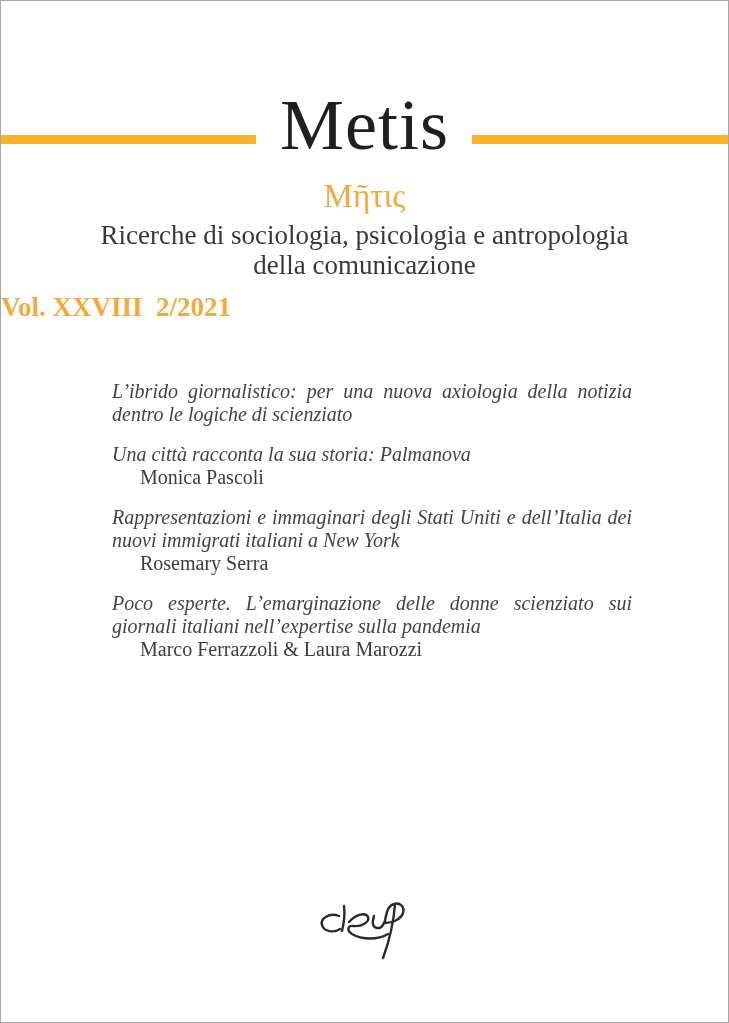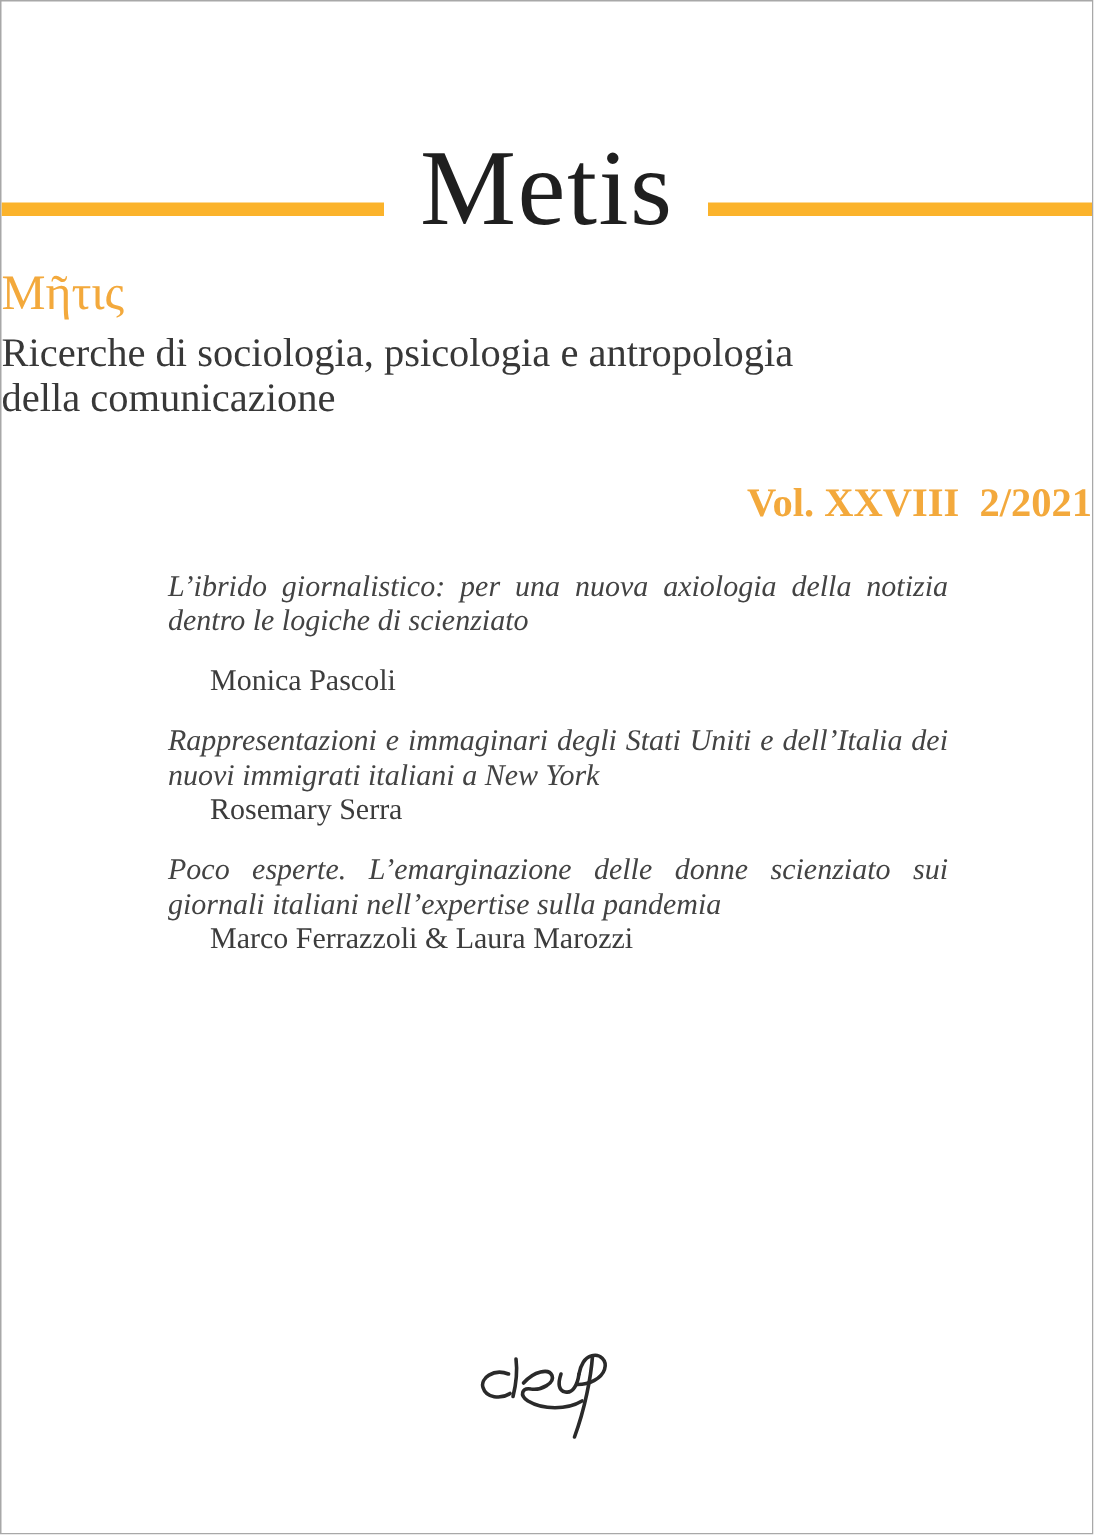--- a/index.html
+++ b/index.html
@@ -28,39 +28,39 @@
     position: absolute;
     top: 88px; left: 0; width: 100%;
     text-align: center;
     font-size: 72px; line-height: 1;
     color: #1f1f1f;
     letter-spacing: 1px;
   }
   .greek-title {
     position: absolute;
     top: 176px; left: 0; width: 100%;
+    text-align: center;
     font-size: 33px; line-height: 1.2;
     color: #F3A93C;
   }
   .subtitle {
     position: absolute;
     top: 219px; left: 0; width: 100%;
-    text-align: left;
+    text-align: center;
     font-size: 27px; line-height: 30px;
     color: #383838;
   }
   .volume {
     position: absolute;
     top: 291px; left: 0; width: 100%;
-    text-align: right;
+    text-align: left;
     font-size: 27px; line-height: 30px;
     font-weight: bold;
     color: #F3A93C;
     white-space: pre;
-    margin-top: 28px;
   }
   
   .toc {
     position: absolute;
     top: 379px; left: 111px; width: 520px;
     color: #3f3f3f;
   }
   .toc-entry { margin-bottom: 17px; }
   .article-title {
     font-style: italic;
@@ -101,20 +101,21 @@
   <div class="volume">Vol. XXVIII  2/2021</div>
 
   <div class="toc">
 
 
     <div class="toc-entry">
       <div class="article-title">L’ibrido giornalistico: per una nuova axiologia della notizia dentro le logiche di scienziato</div>
     </div>
 
     <div class="toc-entry">
+      <div class="article-title">Una città racconta la sua storia: Palmanova</div>
       <div class="article-authors">Monica Pascoli</div>
     </div>
 
     <div class="toc-entry">
       <div class="article-title">Rappresentazioni e immaginari degli Stati Uniti e dell’Italia dei nuovi immigrati italiani a New York</div>
       <div class="article-authors">Rosemary Serra</div>
     </div>
 
     <div class="toc-entry">
       <div class="article-title">Poco esperte. L’emarginazione delle donne scienziato sui giornali italiani nell’expertise sulla pandemia</div>

